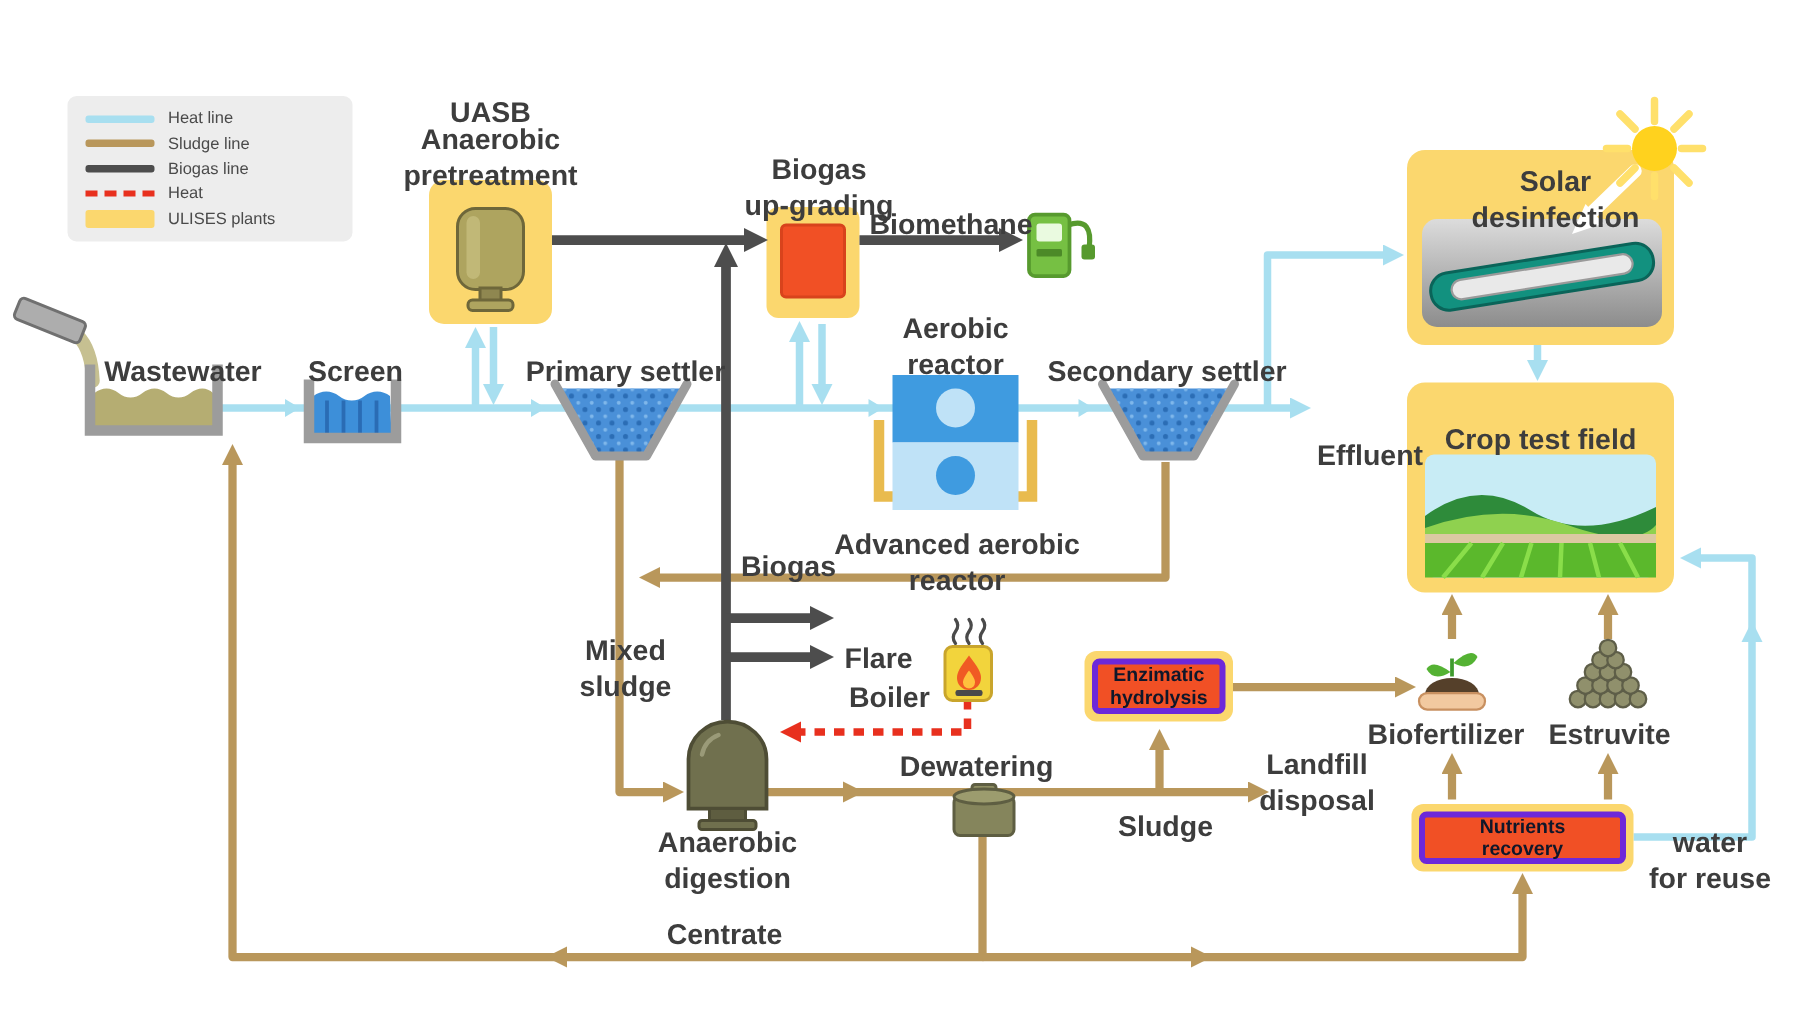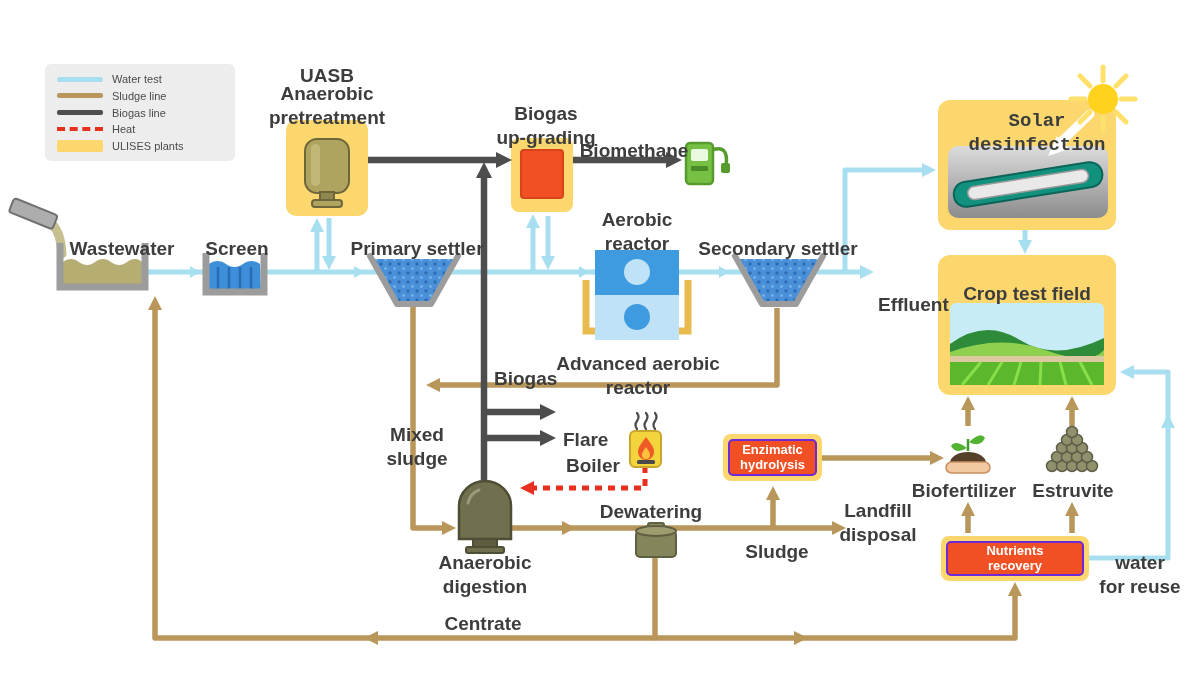--- a/index.html
+++ b/index.html
@@ -4,23 +4,23 @@
 <style>
   html,body{margin:0;padding:0;background:#ffffff;}
   .stage{position:relative;width:1200px;height:676px;background:#ffffff;overflow:hidden;
          font-family:"Liberation Sans",sans-serif;}
   .layer{position:absolute;left:0;top:0;}
   
   .pbox{position:absolute;background:#fbd76e;border-radius:10px;z-index:1;}
   
   .obox{position:absolute;background:#fbd76e;border-radius:8px;z-index:3;}
   .obox .inner{position:absolute;left:5px;top:5px;right:5px;bottom:5px;background:#f15025;
-               border:2px solid #6d28d9;border-radius:5px;box-sizing:border-box;
+               border:4px solid #6d28d9;border-radius:5px;box-sizing:border-box;
                display:flex;align-items:center;justify-content:center;
-               color:#ffffff;font-weight:bold;font-size:13px;line-height:1.15;
+               color:#0f172a;font-weight:bold;font-size:13px;line-height:1.15;
                white-space:pre;text-align:center;}
   
   .lbl{position:absolute;font-size:19px;font-weight:bold;color:#3d3d3d;line-height:1.25;
        white-space:pre;text-align:center;transform:translateX(-50%);z-index:3;}
   .lbl.left{transform:none;text-align:left;margin-top:24px;}
   
   .legend{position:absolute;left:45px;top:64px;width:190px;height:97px;background:#ededed;
           border-radius:6px;padding:9px 12px;box-sizing:border-box;display:flex;
           flex-direction:column;justify-content:space-between;font-size:11px;color:#4a4a4a;z-index:3;}
   .lrow{display:flex;align-items:center;gap:9px;}
@@ -230,21 +230,21 @@
         <circle cx="1082" cy="448" r="5.5"></circle>
       <circle cx="1067" cy="440" r="5.5"></circle>
         <circle cx="1077" cy="440" r="5.5"></circle>
       <circle cx="1072" cy="432" r="5.5"></circle>
     </g>
   </svg>
 
   <div class="legend">
     <div class="lrow">
       <span class="sw" style="background:#a8dff0"></span>
-      <span>Water test</span>
+      <span>Heat line</span>
     </div>
     <div class="lrow">
       <span class="sw" style="background:#b9975b"></span>
       <span>Sludge line</span>
     </div>
     <div class="lrow">
       <span class="sw" style="background:#4d4d4d"></span>
       <span>Biogas line</span>
     </div>
     <div class="lrow">
@@ -274,21 +274,21 @@
   <div class="lbl" style="left:634px;top:139px;">Biomethane</div>
   <div class="lbl" style="left:122px;top:237px;">Wastewater</div>
   <div class="lbl" style="left:237px;top:237px;">Screen</div>
   <div class="lbl" style="left:417px;top:237px;text-align:center;">Primary settler</div>
   <div class="lbl" style="left:637px;top:208px;">Aerobic
 reactor</div>
   <div class="lbl" style="left:638px;top:352px;">Advanced aerobic
 reactor</div>
   <div class="lbl" style="left:778px;top:237px;">Secondary settler</div>
   <div class="lbl left" style="left:878px;top:269px;">Effluent</div>
-  <div class="lbl" style="left:1037px;top:110px;font-family:Liberation Mono, monospace;">Solar
+  <div class="lbl" style="left:1037px;top:110px;">Solar
 desinfection</div>
   <div class="lbl" style="left:1027px;top:282px;">Crop test field</div>
   <div class="lbl left" style="left:494px;top:343px;">Biogas</div>
   <div class="lbl" style="left:385px;top:423px;margin-left:32px;">Mixed
 sludge</div>
   <div class="lbl left" style="left:563px;top:404px;">Flare</div>
   <div class="lbl left" style="left:566px;top:430px;">Boiler</div>
   <div class="lbl" style="left:485px;top:551px;">Anaerobic
 digestion</div>
   <div class="lbl" style="left:651px;top:500px;">Dewatering</div>

